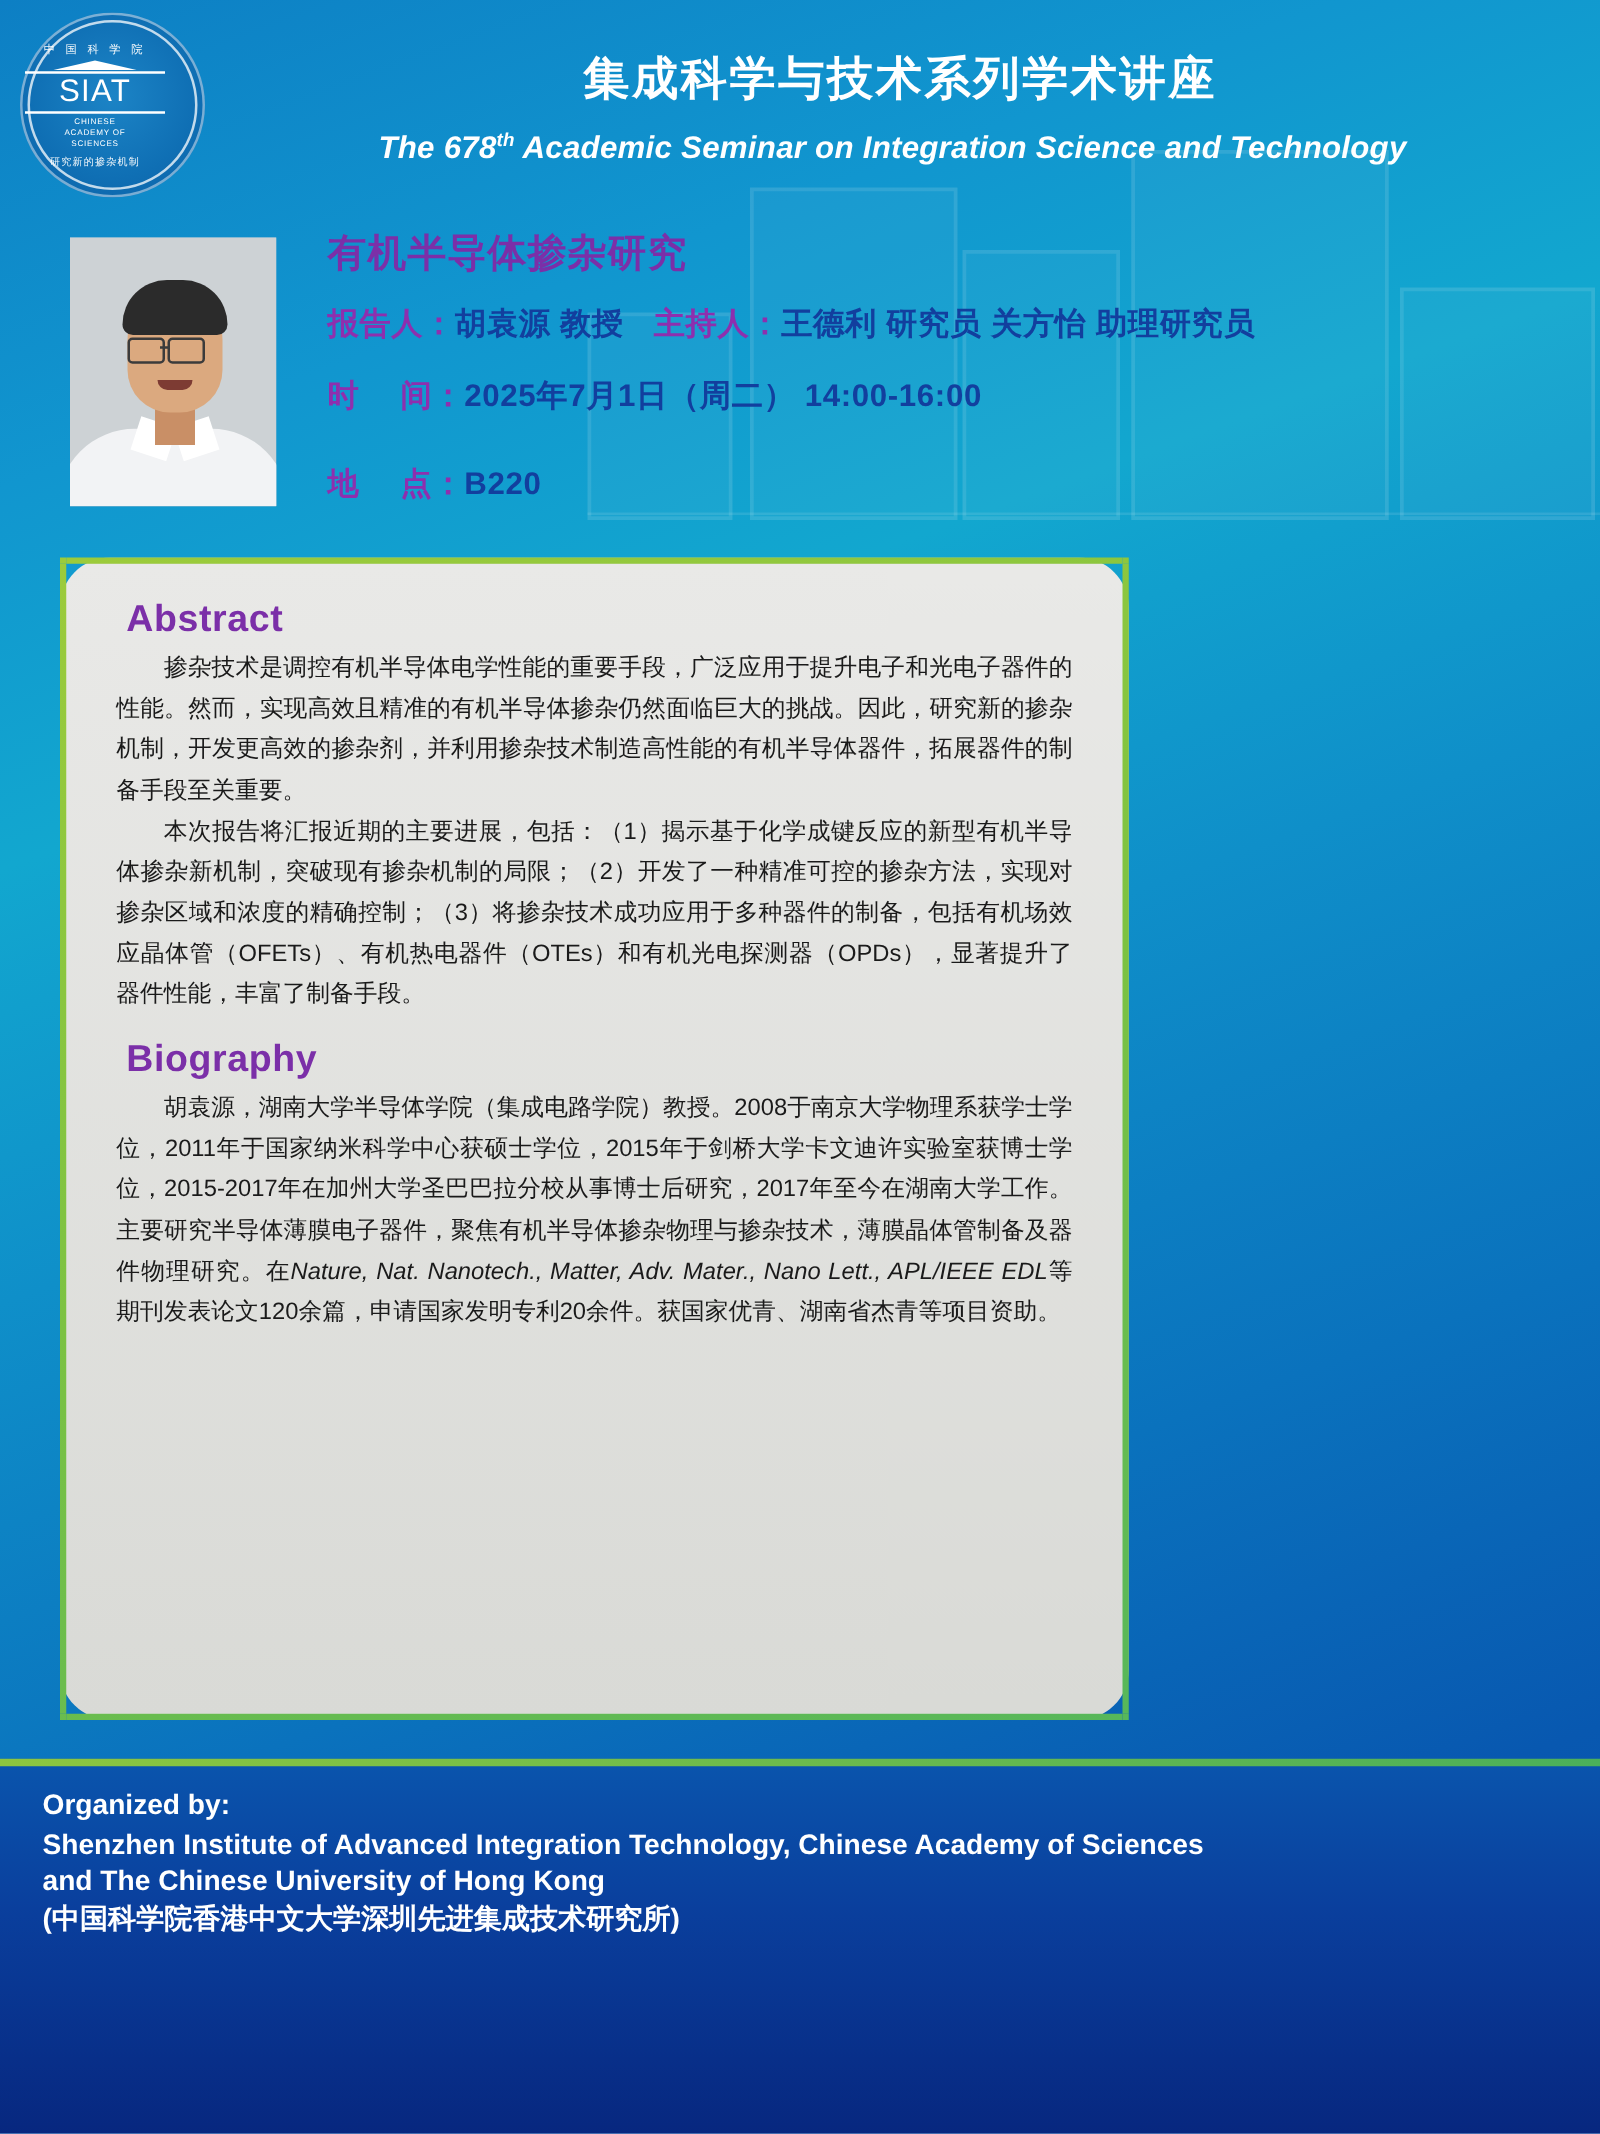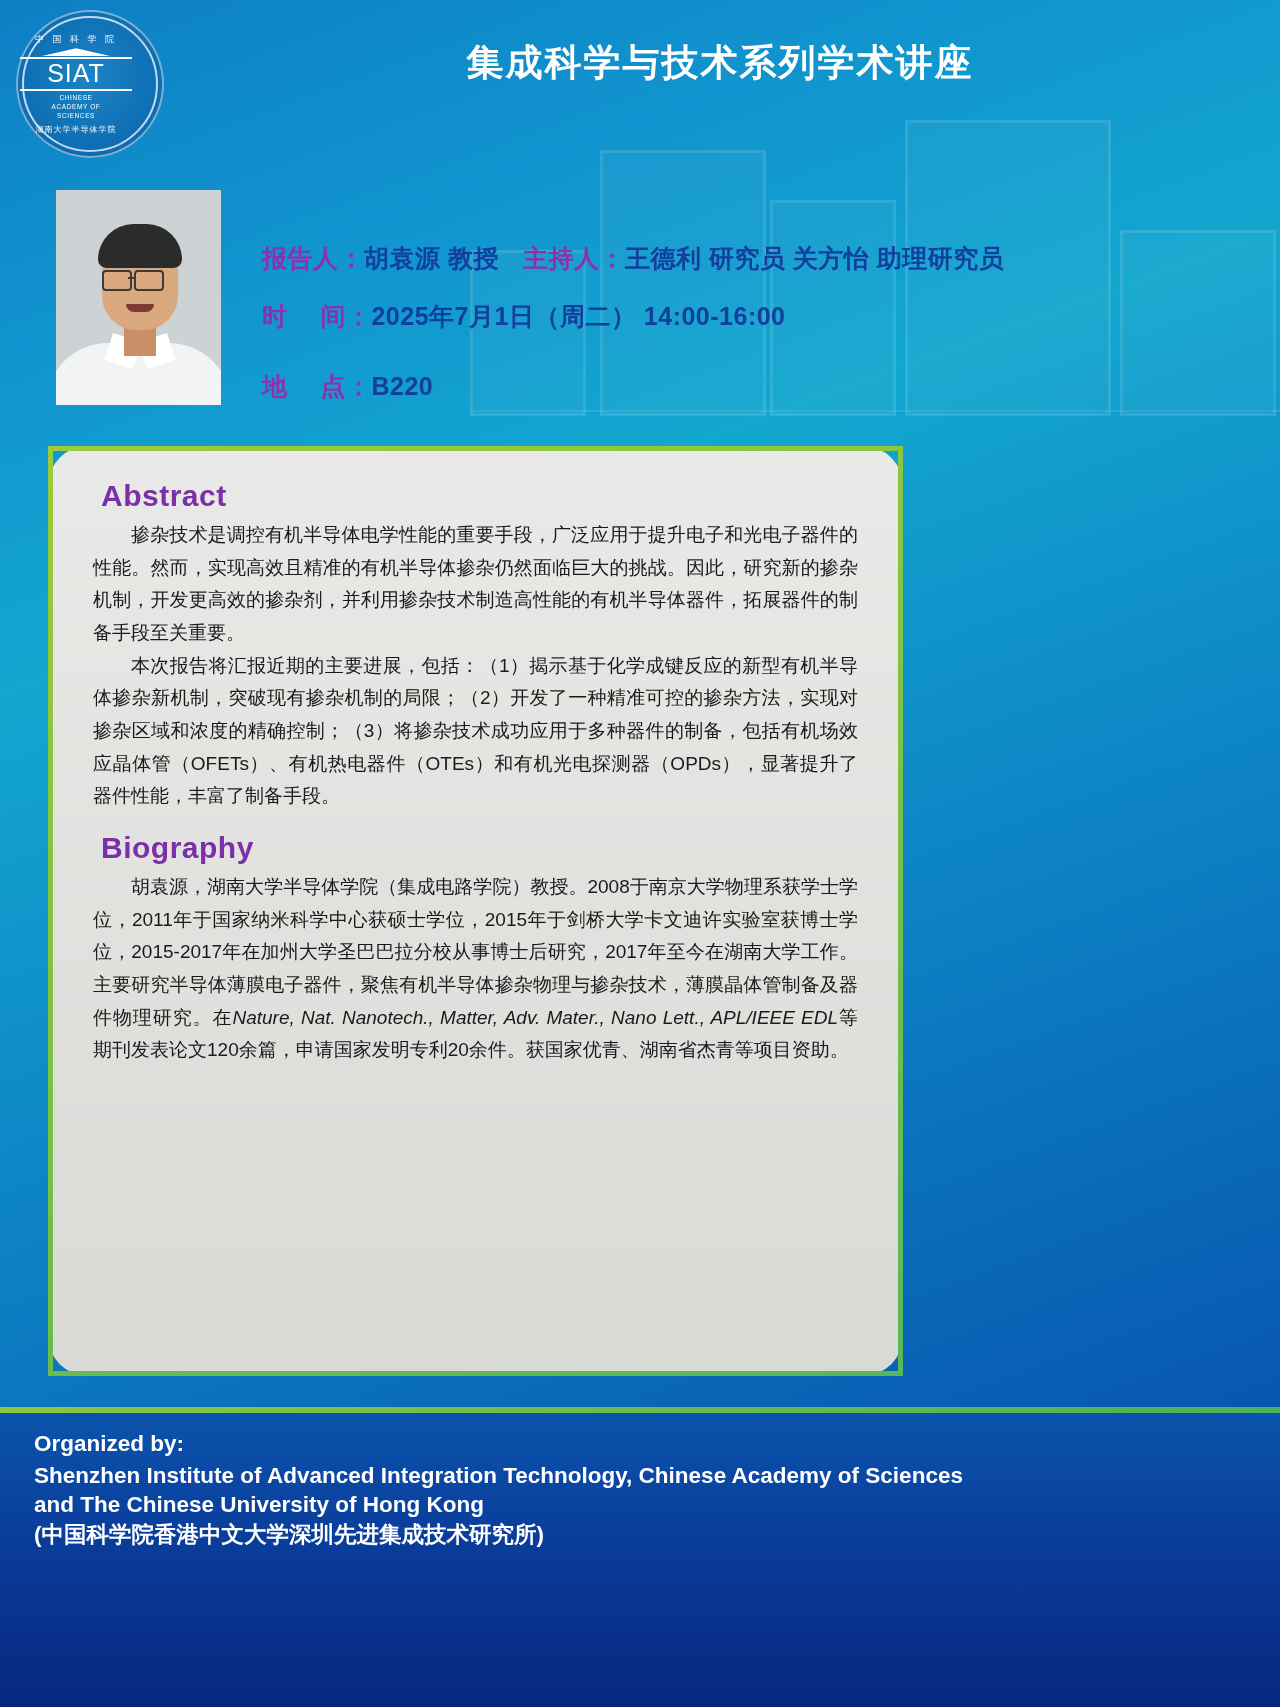--- a/index.html
+++ b/index.html
@@ -288,42 +288,44 @@
 
   <div class="header">
 
     <div class="logo">
       <div class="logo-ring"></div>
       <div class="logo-inner">
         <div class="logo-cn-top">中 国 科 学 院</div>
         <div class="logo-temple"></div>
         <div class="logo-siat">SIAT</div>
         <div class="logo-sub">CHINESE<br>ACADEMY OF<br>SCIENCES</div>
-        <div class="logo-cn-bot">湖南大学半导体学院</div>
+        <div class="logo-cn-bot">研究新的掺杂机制</div>
       </div>
     </div>
 
     <div class="title-cn">集成科学与技术系列学术讲座</div>
+    <div class="title-en"><span>The 678</span><sup>th</sup><span> Academic Seminar on Integration Science and Technology</span></div>
   </div>
 
   <div class="speaker">
     <div class="photo">
       <div class="ph-bg"></div>
       <div class="ph-shoulders"></div>
       <div class="ph-collar-l"></div>
       <div class="ph-collar-r"></div>
       <div class="ph-neck"></div>
       <div class="ph-head"></div>
       <div class="ph-hair"></div>
       <div class="ph-glass-l"></div>
       <div class="ph-glass-r"></div>
       <div class="ph-bridge"></div>
       <div class="ph-mouth"></div>
     </div>
 
+    <div class="s-title">有机半导体掺杂研究</div>
 
     <div class="s-line l1">
       <span class="lbl">报告人：</span><span class="val">胡袁源 教授</span><span style="display:inline-block;width:24px"></span><span class="lbl">主持人：</span><span class="val">王德利 研究员  关方怡 助理研究员</span>
     </div>
 
     <div class="s-line l2">
       <span class="lbl">时　 间：</span><span class="val">2025年7月1日（周二）   14:00-16:00</span>
     </div>
 
     <div class="s-line l3">

